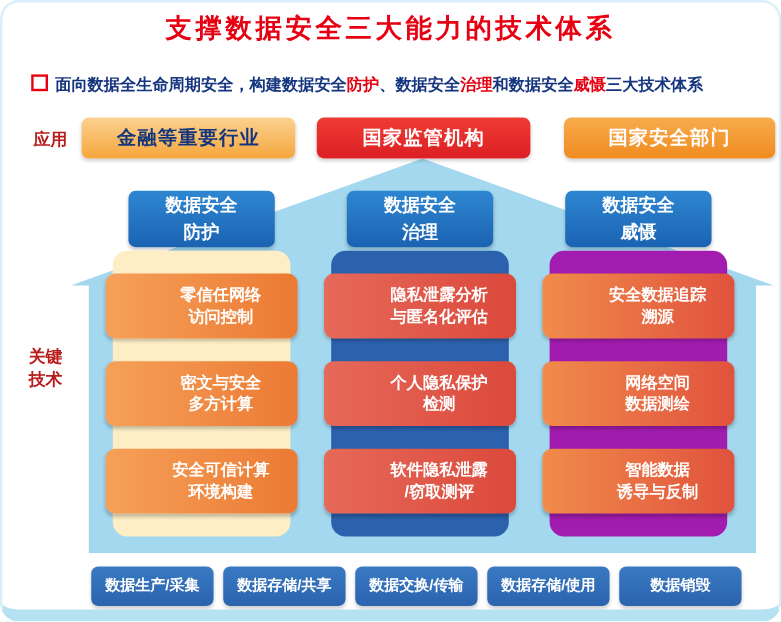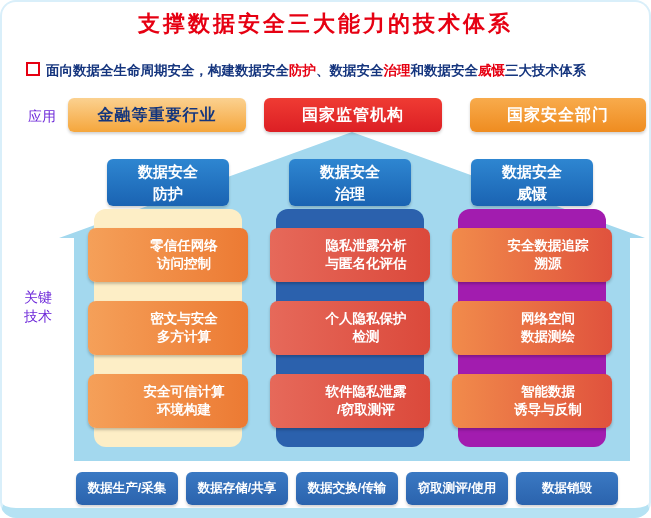--- a/index.html
+++ b/index.html
@@ -13,21 +13,21 @@
     position:absolute;top:7px;left:0;right:0;text-align:center;
     font-size:22px;font-weight:bold;color:#e60012;letter-spacing:3px;z-index:3;
   }
   .subtitle{
     position:absolute;top:60px;left:24px;display:flex;align-items:flex-start;
     font-size:13.5px;font-weight:bold;color:#15357e;z-index:3;white-space:nowrap;
   }
   .bullet{width:10px;height:10px;border:2px solid #e60012;margin-right:6px;flex:none;background:#fff;}
   .seg.hl{color:#e60012;}
   .side-label{
-    position:absolute;color:#6d28d9;font-weight:normal;font-size:14px;
+    position:absolute;color:#b91c1c;font-weight:bold;font-size:14px;
     text-align:left;white-space:pre-line;line-height:1.35;z-index:3;
   }
   #label-app{left:26px;top:105px;}
   #label-tech{left:22px;top:286px;}
   #label-life{left:13px;top:483px;width:60px;font-size:13px;margin-top:28px;}
   .app-box{
     position:absolute;top:96px;height:34px;border-radius:6px;z-index:3;
     display:flex;align-items:center;justify-content:center;
     font-size:16px;font-weight:bold;letter-spacing:1px;
     box-shadow:0 2px 3px rgba(0,0,0,.18);
@@ -139,16 +139,16 @@
       <div class="tech-item">网络空间
 数据测绘</div>
       <div class="tech-item">智能数据
 诱导与反制</div>
     </div>
   </div>
 
   <div class="stage stage-0">数据生产/采集</div>
   <div class="stage stage-1">数据存储/共享</div>
   <div class="stage stage-2">数据交换/传输</div>
-  <div class="stage stage-3">窃取测评/使用</div>
+  <div class="stage stage-3">数据存储/使用</div>
   <div class="stage stage-4">数据销毁</div>
 
 </div>
 
 </body></html>

